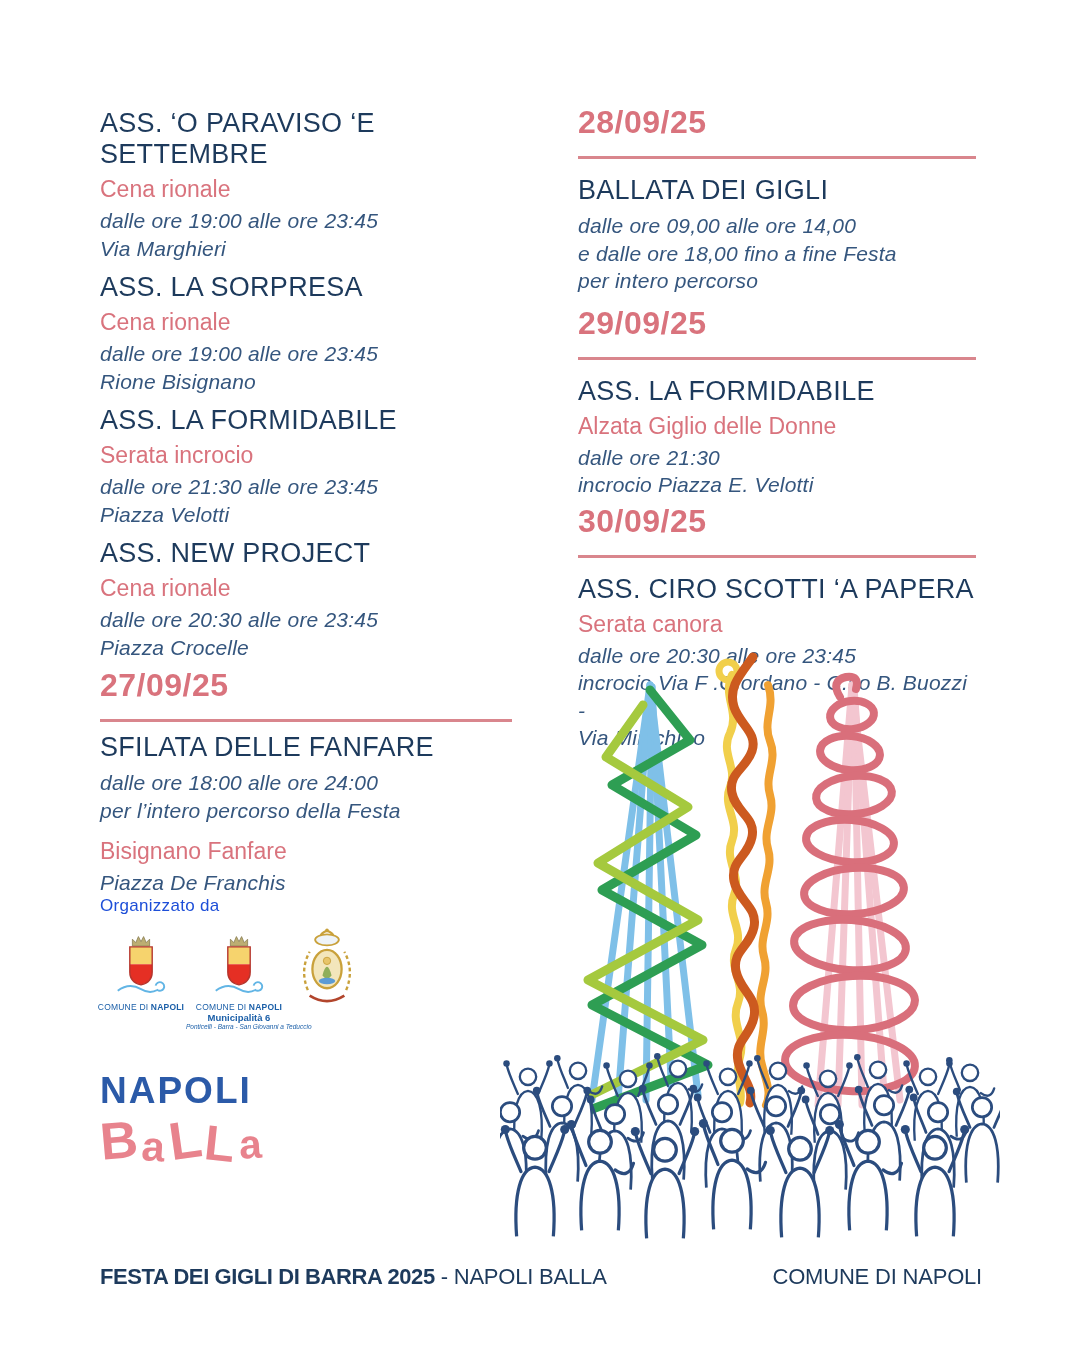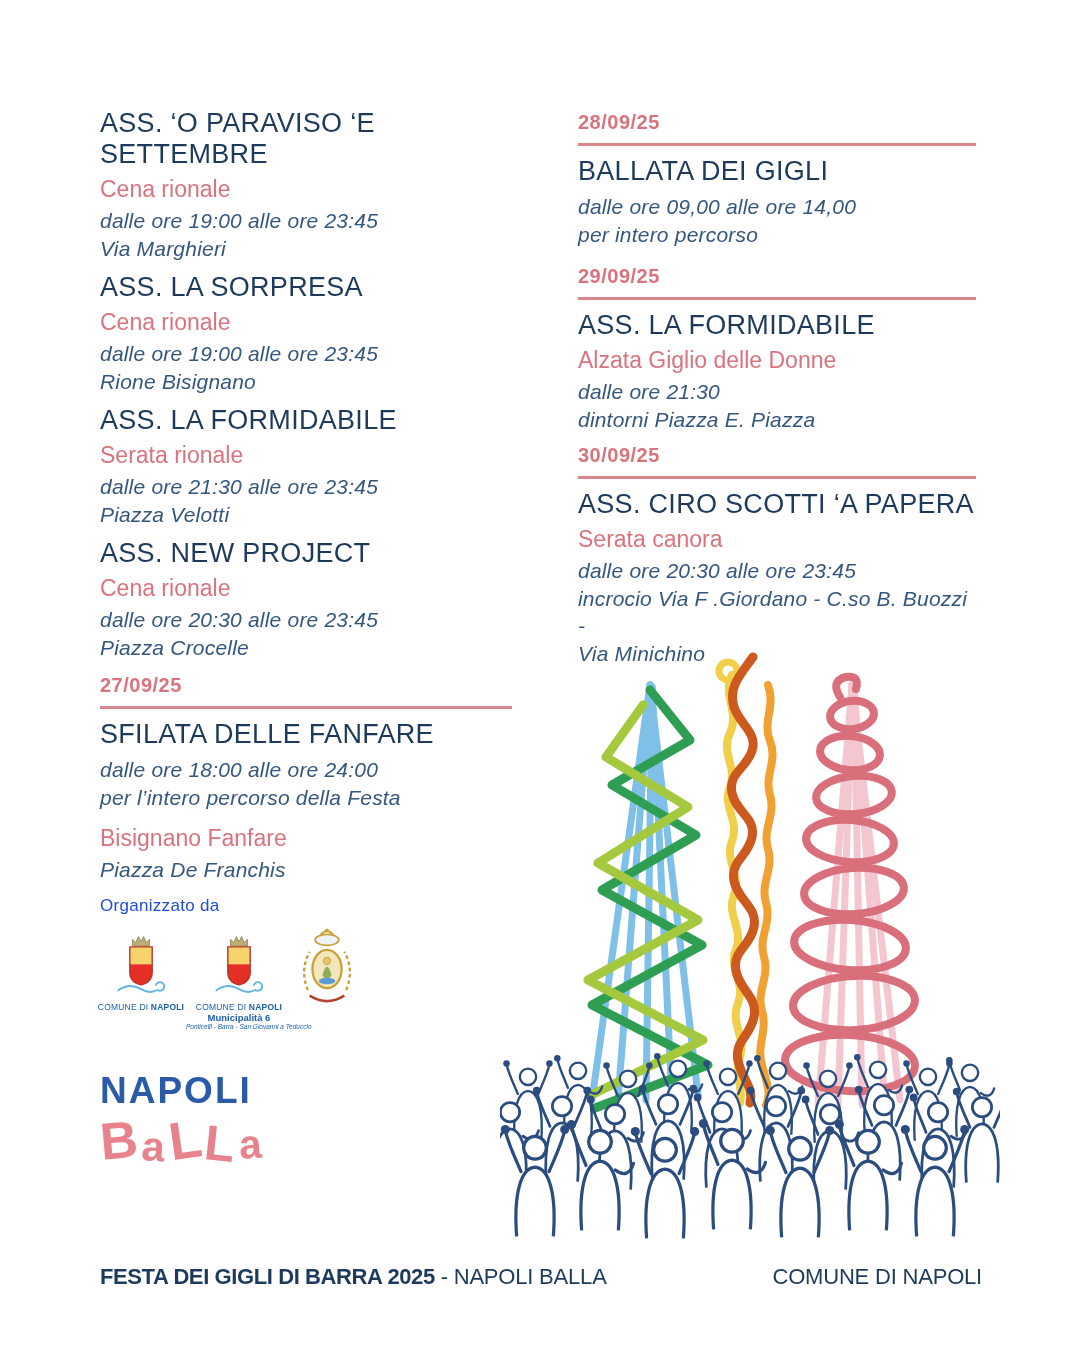--- a/index.html
+++ b/index.html
@@ -9,26 +9,26 @@
 
   .col{position:absolute}
   .col-left{left:100px;top:108px;width:412px}
   .col-right{left:578px;top:108px;width:398px}
 
   .event{margin-bottom:10px}
   .ev-title{font-size:27px;line-height:31px;font-weight:400;color:#1d3a5c;letter-spacing:.3px;margin-bottom:6px}
   .ev-type{font-size:23px;line-height:27px;font-weight:400;color:#d9737d;margin-bottom:4px}
   .ev-line{font-size:21px;line-height:27.5px;font-style:italic;color:#35567e;letter-spacing:.2px}
 
-  .date-row{font-size:20px;line-height:28px;font-weight:700;color:#d9737d;letter-spacing:.5px;
-            padding-bottom:7px;border-bottom:3px solid #d9868d;margin-bottom:10px}
+  .date-row{font-size:32px;line-height:28px;font-weight:700;color:#d9737d;letter-spacing:.5px;
+            padding-bottom:20px;border-bottom:3px solid #d9868d;margin-bottom:10px}
   .sub-block{margin-top:14px}
   .section-s1{margin-top:14px}
   .section-s2{margin-top:8px}
-  .rc-title{margin-top:4px}
+  .rc-title{margin-top:16px}
 
   .org-label{position:absolute;left:100px;top:896px;font-size:17px;color:#1d4ed8;letter-spacing:.3px}
 
   .logo-block{position:absolute;text-align:center}
   .logo-comune{left:96px;top:934px;width:90px}
   .logo-muni{left:186px;top:934px;width:106px}
   .logo-barra{left:294px;top:928px;width:66px}
   .logo-caption{font-size:8.5px;line-height:10px;color:#1b5fa8;letter-spacing:.2px;margin-top:2px;white-space:nowrap}
   .logo-caption b{font-weight:800}
   .logo-caption2{font-size:9.5px;line-height:11px;color:#1b5fa8;font-weight:800;white-space:nowrap}
@@ -66,21 +66,21 @@
 
     <div class="event">
       <div class="ev-title">ASS. LA SORPRESA</div>
       <div class="ev-type">Cena rionale</div>
       <div class="ev-line">dalle ore 19:00 alle ore 23:45</div>
       <div class="ev-line">Rione Bisignano</div>
     </div>
 
     <div class="event">
       <div class="ev-title">ASS. LA FORMIDABILE</div>
-      <div class="ev-type">Serata rionale</div>
+      <div class="ev-type">Serata incrocio</div>
       <div class="ev-line">dalle ore 21:30 alle ore 23:45</div>
       <div class="ev-line">Piazza Velotti</div>
     </div>
 
     <div class="event">
       <div class="ev-title">ASS. NEW PROJECT</div>
       <div class="ev-type">Cena rionale</div>
       <div class="ev-line">dalle ore 20:30 alle ore 23:45</div>
       <div class="ev-line">Piazza Crocelle</div>
     </div>
@@ -96,29 +96,30 @@
       </div>
     </div>
   </div>
 
   <div class="col col-right">
 
     <div>
       <div class="date-row">28/09/25</div>
       <div class="ev-title rc-title">BALLATA DEI GIGLI</div>
       <div class="ev-line">dalle ore 09,00 alle ore 14,00</div>
+      <div class="ev-line">e dalle ore 18,00 fino a fine Festa</div>
       <div class="ev-line">per intero percorso</div>
     </div>
 
     <div class="section-s1">
       <div class="date-row">29/09/25</div>
       <div class="ev-title rc-title">ASS. LA FORMIDABILE</div>
       <div class="ev-type">Alzata Giglio delle Donne</div>
       <div class="ev-line">dalle ore 21:30</div>
-      <div class="ev-line">dintorni Piazza E. Piazza</div>
+      <div class="ev-line">incrocio Piazza E. Velotti</div>
     </div>
 
     <div class="section-s2">
       <div class="date-row">30/09/25</div>
       <div class="ev-title rc-title">ASS. CIRO SCOTTI ‘A PAPERA</div>
       <div class="ev-type">Serata canora</div>
       <div class="ev-line">dalle ore 20:30 alle ore 23:45</div>
       <div class="ev-line">incrocio Via F .Giordano - C.so B. Buozzi -</div>
       <div class="ev-line">Via Minichino</div>
     </div>

